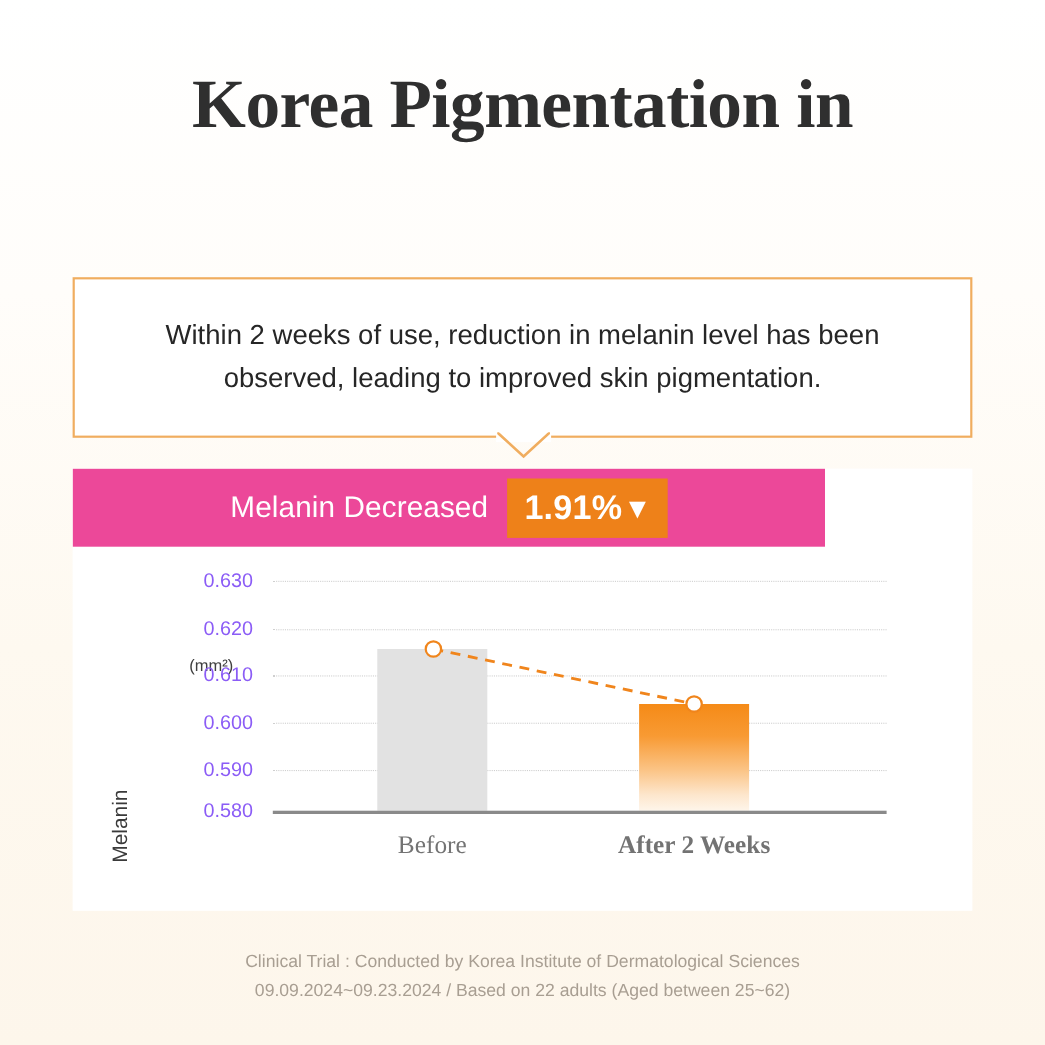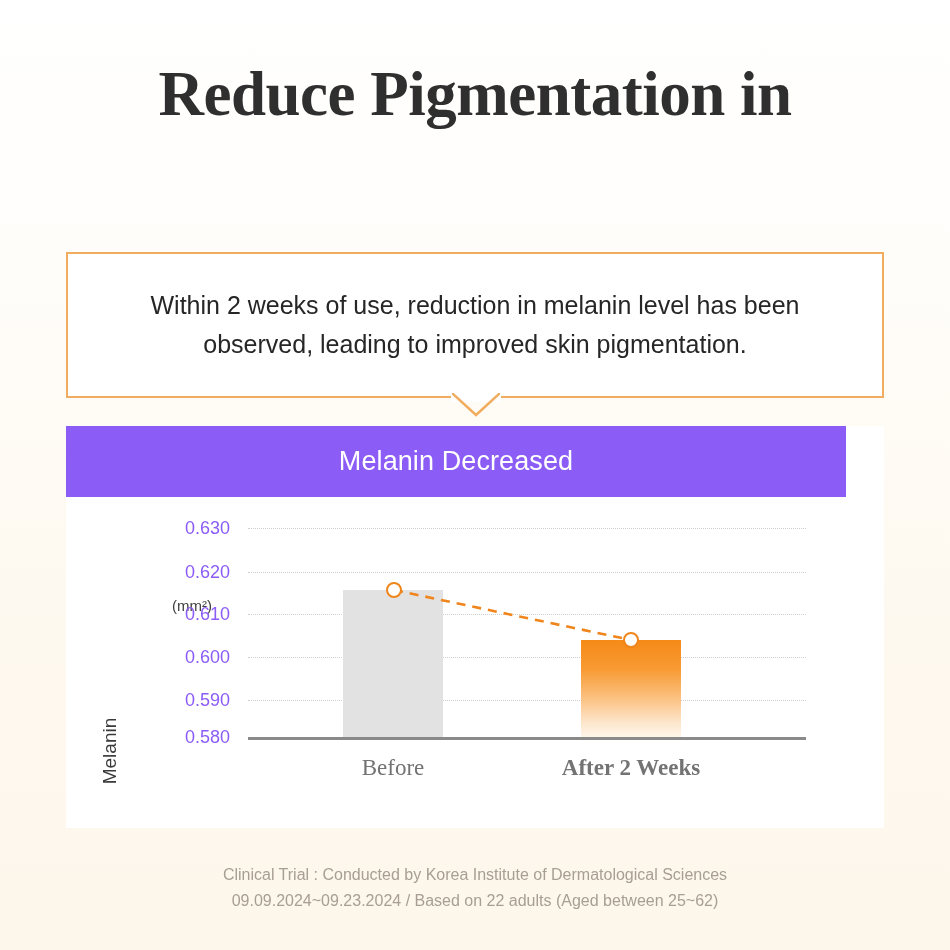--- a/index.html
+++ b/index.html
@@ -92,23 +92,23 @@
     height: 402px;
     background: #FFFFFF;
     overflow: hidden;
   }
 
   
   .banner {
     position: absolute;
     left: 0;
     top: 0;
-    width: 780px;
+    width: 684px;
     height: 71px;
-    background: #8b5cf6;
+    background: #ec4899;
     display: flex;
     align-items: center;
     justify-content: center;
   }
   .banner-label {
     font-size: 27px;
     color: #FFFFFF;
     letter-spacing: 0.1px;
   }
   .badge {
@@ -228,35 +228,39 @@
     line-height: 1.62;
     color: #A89E92;
   }
 </style>
 </head>
 <body>
 
 <div class="page">
 
   <div class="headline">
-    <span>Reduce Pigmentation in</span>
+    <span>Korea Pigmentation in</span>
   </div>
 
   <div class="callout">
     <div class="callout-text">Within 2 weeks of use, reduction in melanin level has been observed, leading to improved skin pigmentation.</div>
   </div>
   <div class="notch-mask"></div>
   <svg class="notch" viewBox="0 0 48 24">
     <polyline points="0,0 24,22 48,0" fill="none" stroke="#F0AD5F" stroke-width="2.4" stroke-linejoin="miter"></polyline>
   </svg>
 
   <div class="chart-card">
 
     <div class="banner">
       <span class="banner-label">Melanin Decreased</span>
+      <span class="badge">
+        <span>1.91%</span>
+        <span class="caret">▼</span>
+      </span>
     </div>
 
     <div class="plot">
 
       <div class="axis-unit">(mm²)</div>
       <div class="y-title">Melanin</div>
 
       <div class="ytick" style="top:31px;">0.630</div>
       <div class="ytick" style="top:75px;">0.620</div>
       <div class="ytick" style="top:117px;">0.610</div>

